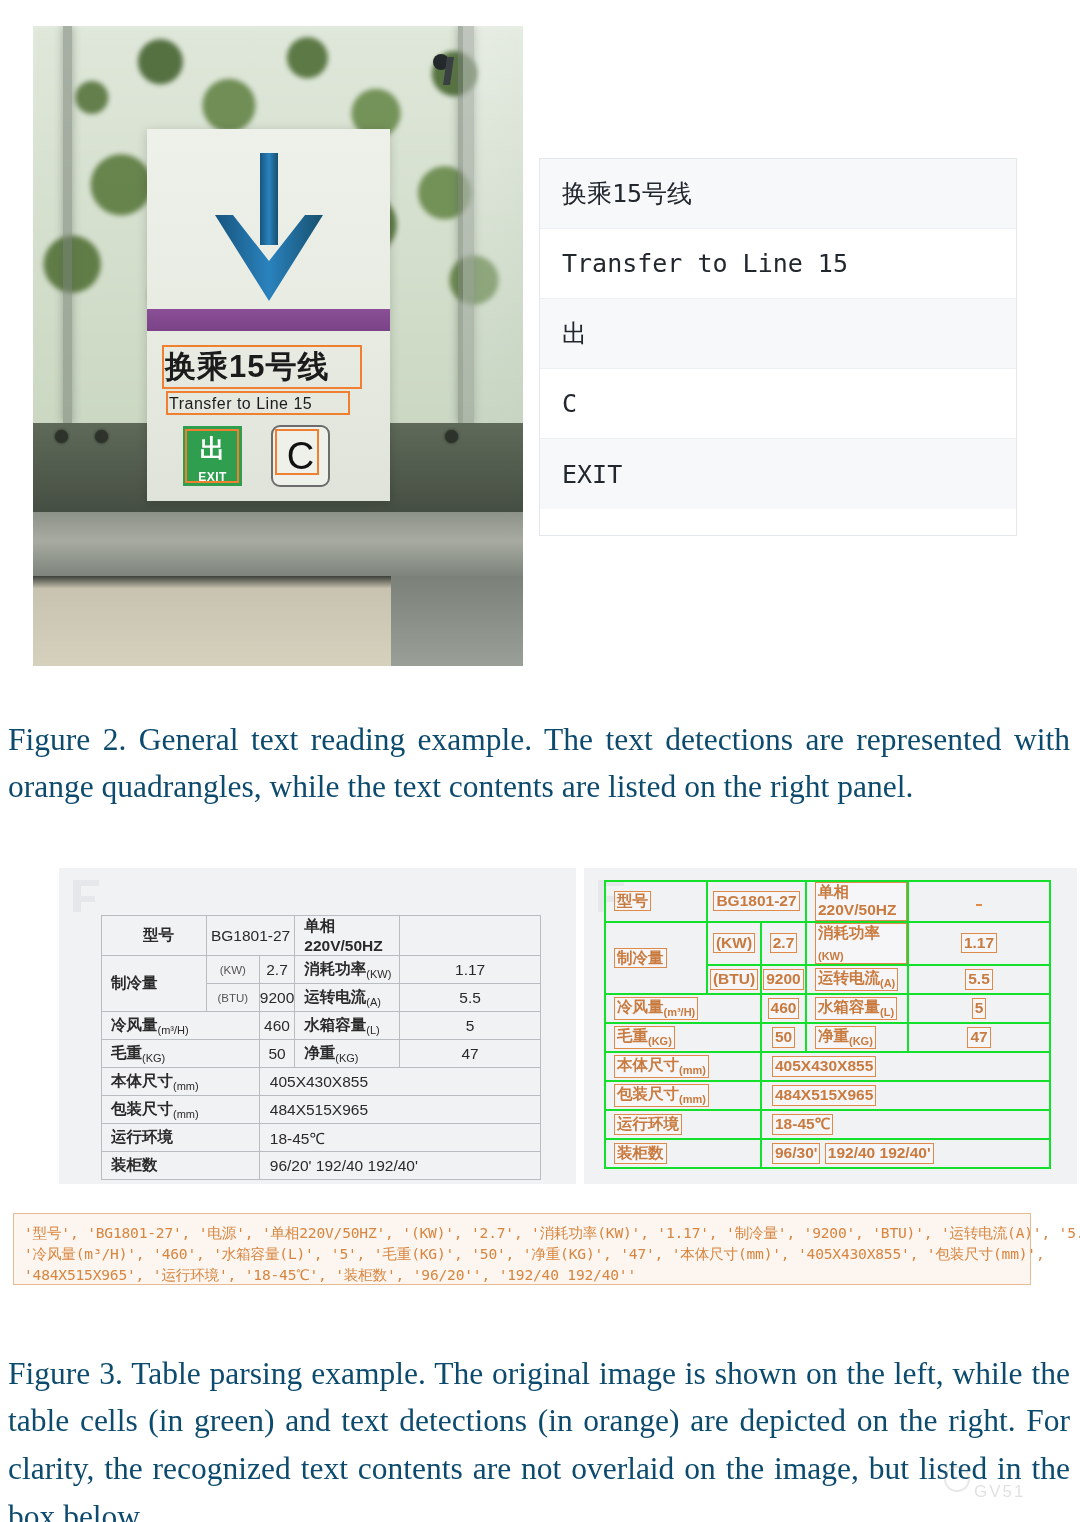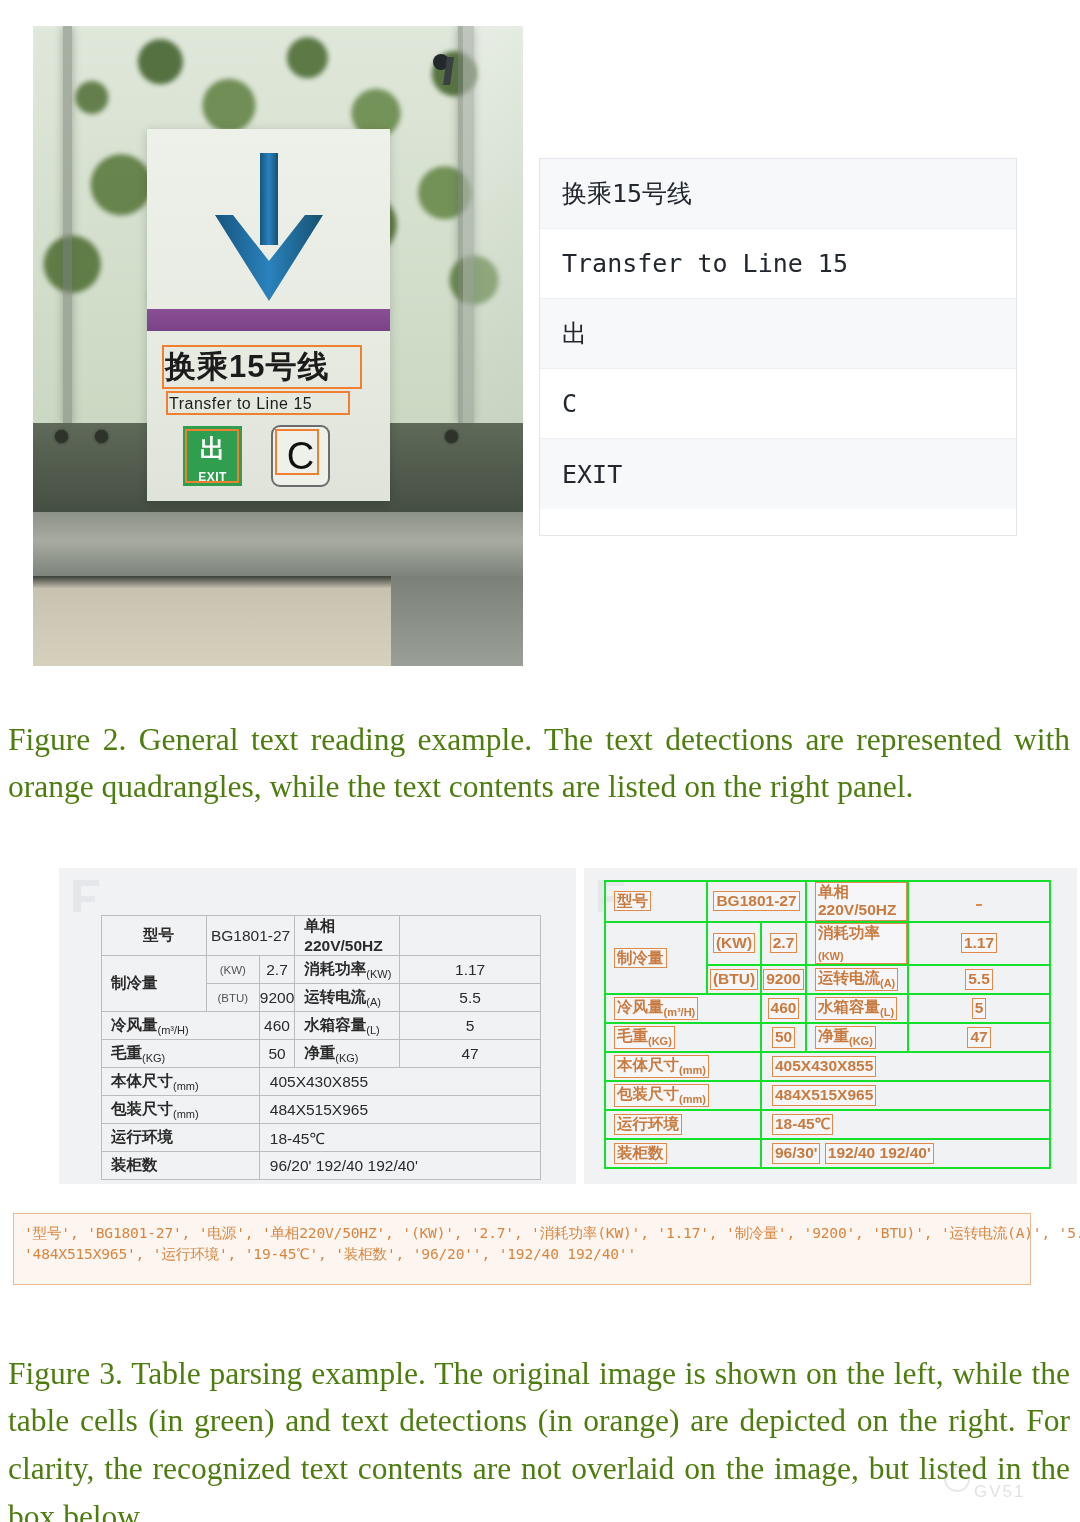--- a/index.html
+++ b/index.html
@@ -87,21 +87,21 @@
   .listpanel{position:absolute;left:539px;top:158px;width:478px;height:378px;
         background:#fff;border:1px solid #e3e6ea;box-sizing:border-box;}
   .listrow{height:70px;display:flex;align-items:center;padding-left:22px;
         border-bottom:1px solid #eceff3;box-sizing:border-box;
         font-family:"DejaVu Sans Mono",monospace;font-size:25px;color:#22272e;letter-spacing:0px;}
   .listrow:nth-child(odd){background:#f7f8fa;}
   .listrow:last-child{border-bottom:none;}
 
   
   .caption{font-family:"Liberation Serif",serif;font-size:31.5px;line-height:1.52;
-        color:#4d7c0f;text-align:justify;text-justify:inter-word;}
+        color:#0c4a6e;text-align:justify;text-justify:inter-word;}
   #cap2{position:absolute;left:8px;top:684px;width:1062px;}
   #cap3{position:absolute;left:8px;top:1318px;width:1062px;}
 
   
   #fig3{position:absolute;left:0;top:868px;width:1080px;height:440px;}
   .panel{position:absolute;top:0;background:#f1f2f4;margin-left:46px;}
   .panelL{left:13px;width:517px;height:316px;}
   .panelR{left:538px;width:493px;height:316px;}
   .wmk{position:absolute;left:10px;top:8px;width:46px;height:40px;opacity:.28;}
 
@@ -320,21 +320,22 @@
       <tr>
         <td class="lbl" colspan="2"><span class="ob">装柜数</span></td>
         <td colspan="3" style="text-align:left;padding-left:10px;"><span class="ob">96/30'</span> <span class="ob">192/40 192/40'</span></td>
       </tr>
     </tbody>
       </table>
   </div>
 
   <div class="ocrbox">
     <div class="ocrline">'型号', 'BG1801-27', '电源', '单相220V/50HZ', '(KW)', '2.7', '消耗功率(KW)', '1.17', '制冷量', '9200', 'BTU)', '运转电流(A)', '5.5',</div>
-    <div class="ocrline">'484X515X965', '运行环境', '19-45℃', '装柜数', '96/20'', '192/40 192/40''</div>
+    <div class="ocrline">'冷风量(m³/H)', '460', '水箱容量(L)', '5', '毛重(KG)', '50', '净重(KG)', '47', '本体尺寸(mm)', '405X430X855', '包装尺寸(mm)',</div>
+    <div class="ocrline">'484X515X965', '运行环境', '18-45℃', '装柜数', '96/20'', '192/40 192/40''</div>
   </div>
 </div>
 
 <p id="cap3" class="caption">Figure 3.  Table parsing example.  The original image is shown on the left, while the table cells (in green) and text detections (in orange) are depicted on the right.  For clarity, the recognized text contents are not overlaid on the image, but listed in the box below.</p>
 
 <div class="bwm">
   <span class="sm"></span>
   <span style="position:absolute;left:30px;top:20px;">GV51</span>
 </div>
 

